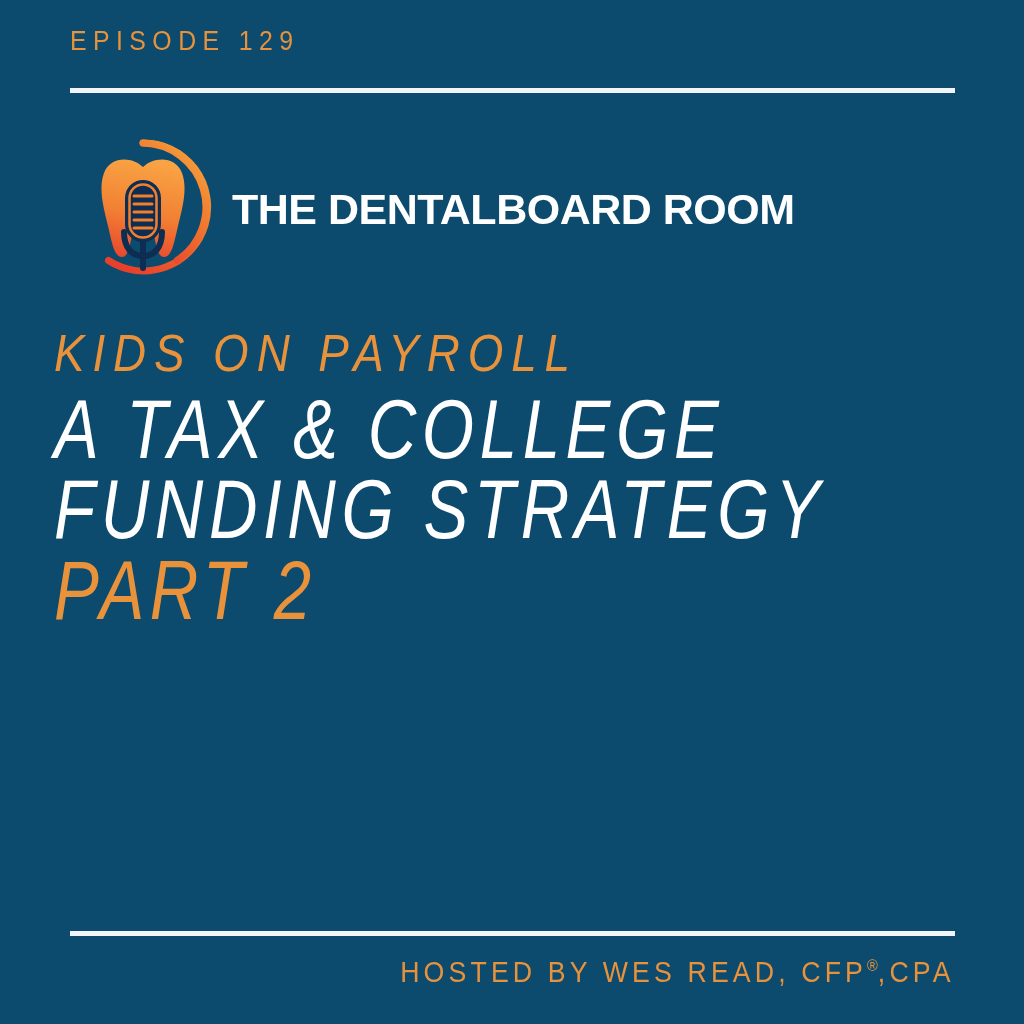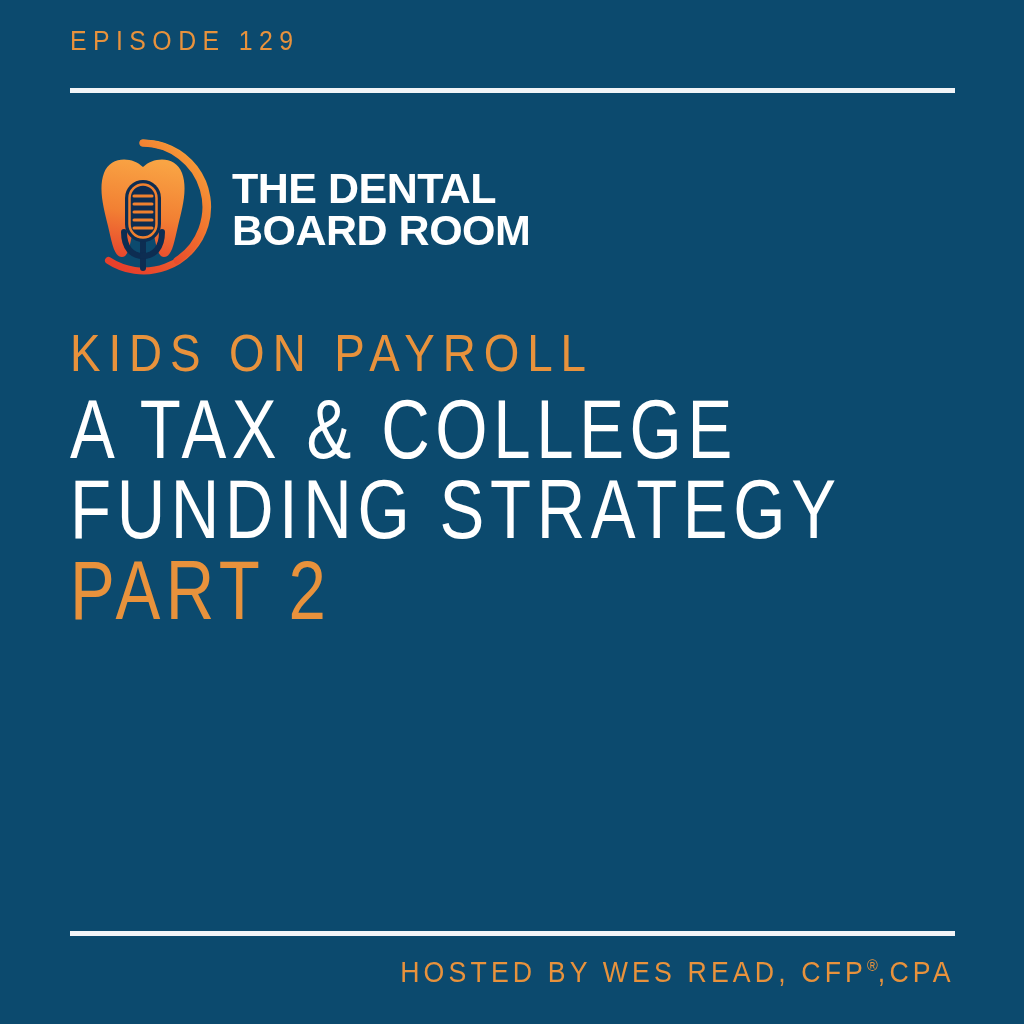--- a/index.html
+++ b/index.html
@@ -56,21 +56,21 @@
 
   .logo-mark {
     width: 142px;
     height: 142px;
     flex: 0 0 auto;
     display: block;
   }
 
   .logo-words {
     display: flex;
-    flex-direction: column;
+    flex-direction: row;
     justify-content: center;
     padding-top: 6px;
   }
 
   .logo-line1,
   .logo-line2 {
     color: #ffffff;
     font-size: 43px;
     font-weight: 700;
     line-height: 0.97;
@@ -83,23 +83,24 @@
     font-size: 21.5px;
     font-weight: 400;
     letter-spacing: 0.2px;
     line-height: 1.5;
     white-space: nowrap;
   }
 
   
   .title-block {
     position: absolute;
-    left: 70px;
+    left: 54px;
     top: 326px;
     width: 900px;
+    font-style: italic;
   }
 
   .kicker {
     color: #e8923c;
     font-size: 52px;
     font-weight: 400;
     letter-spacing: 9px;
     line-height: 1.06;
     transform: scaleX(0.88);
     transform-origin: left center;

